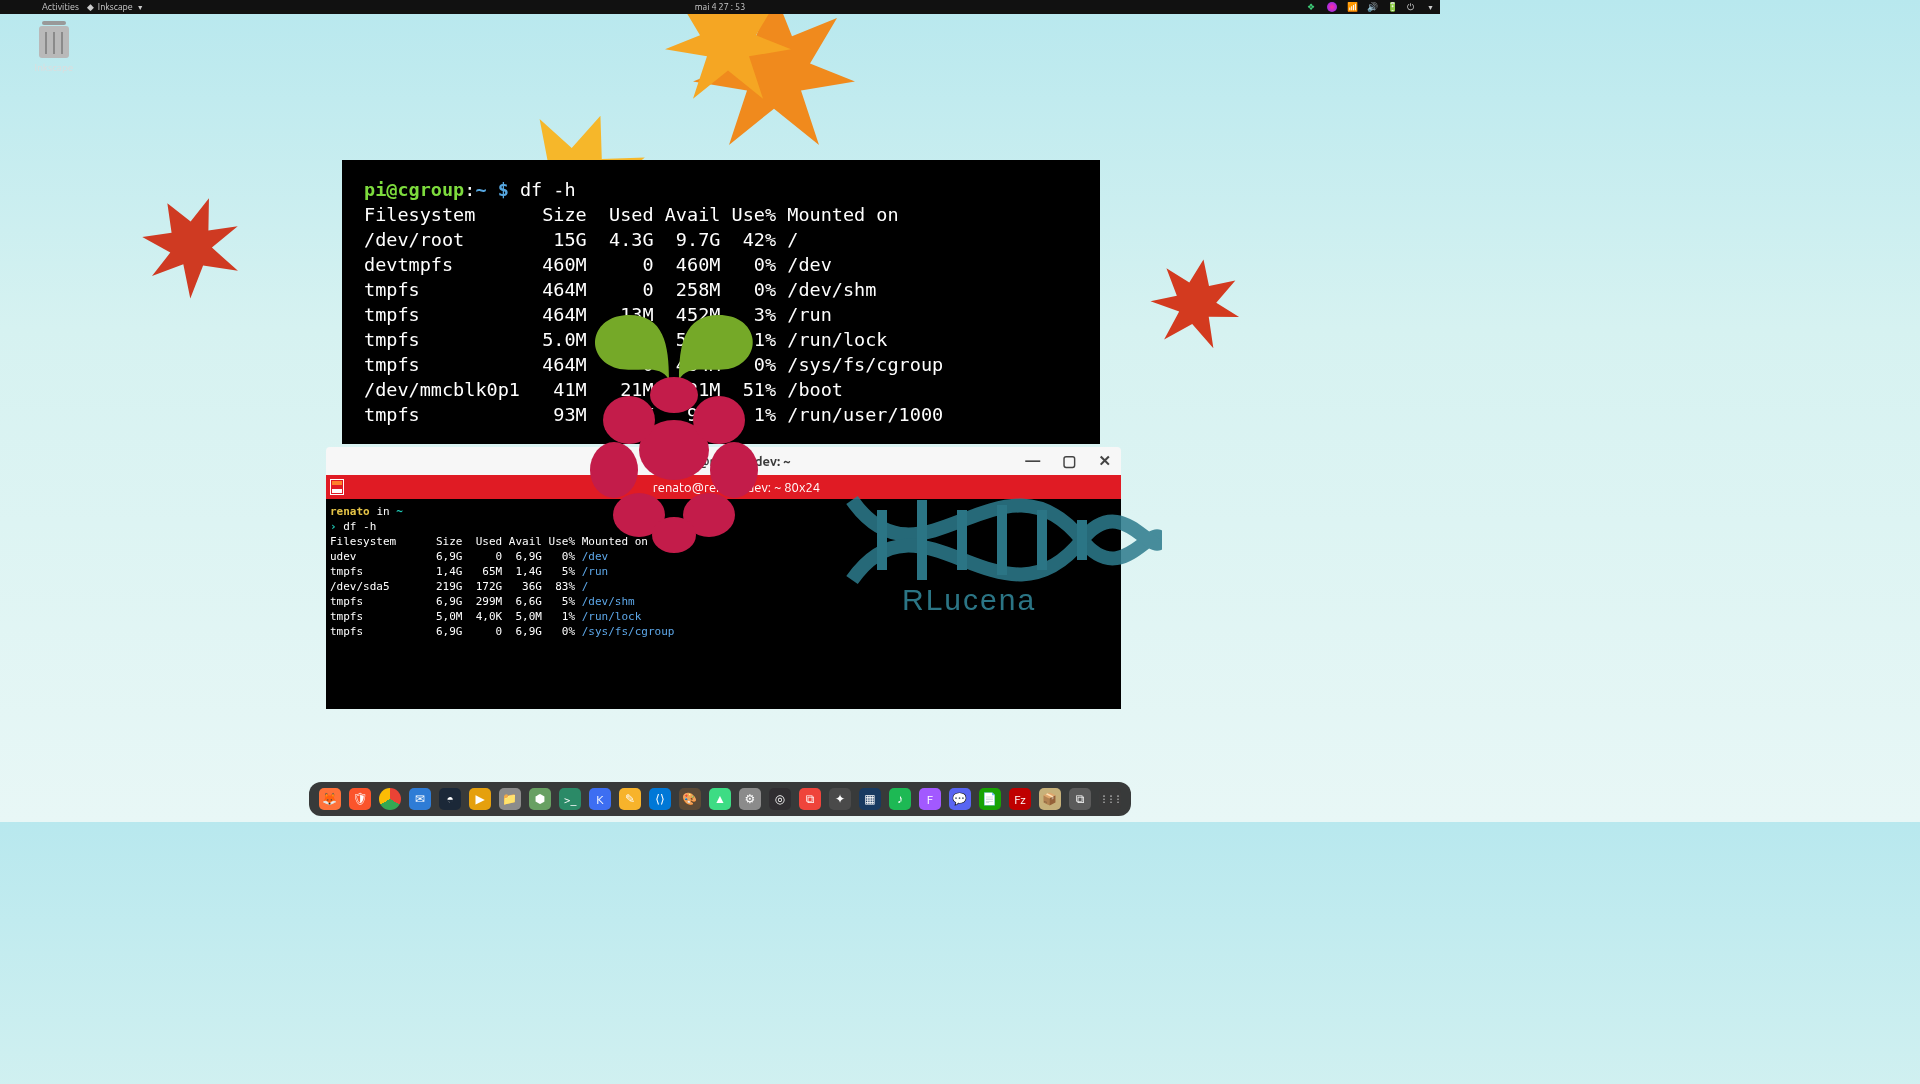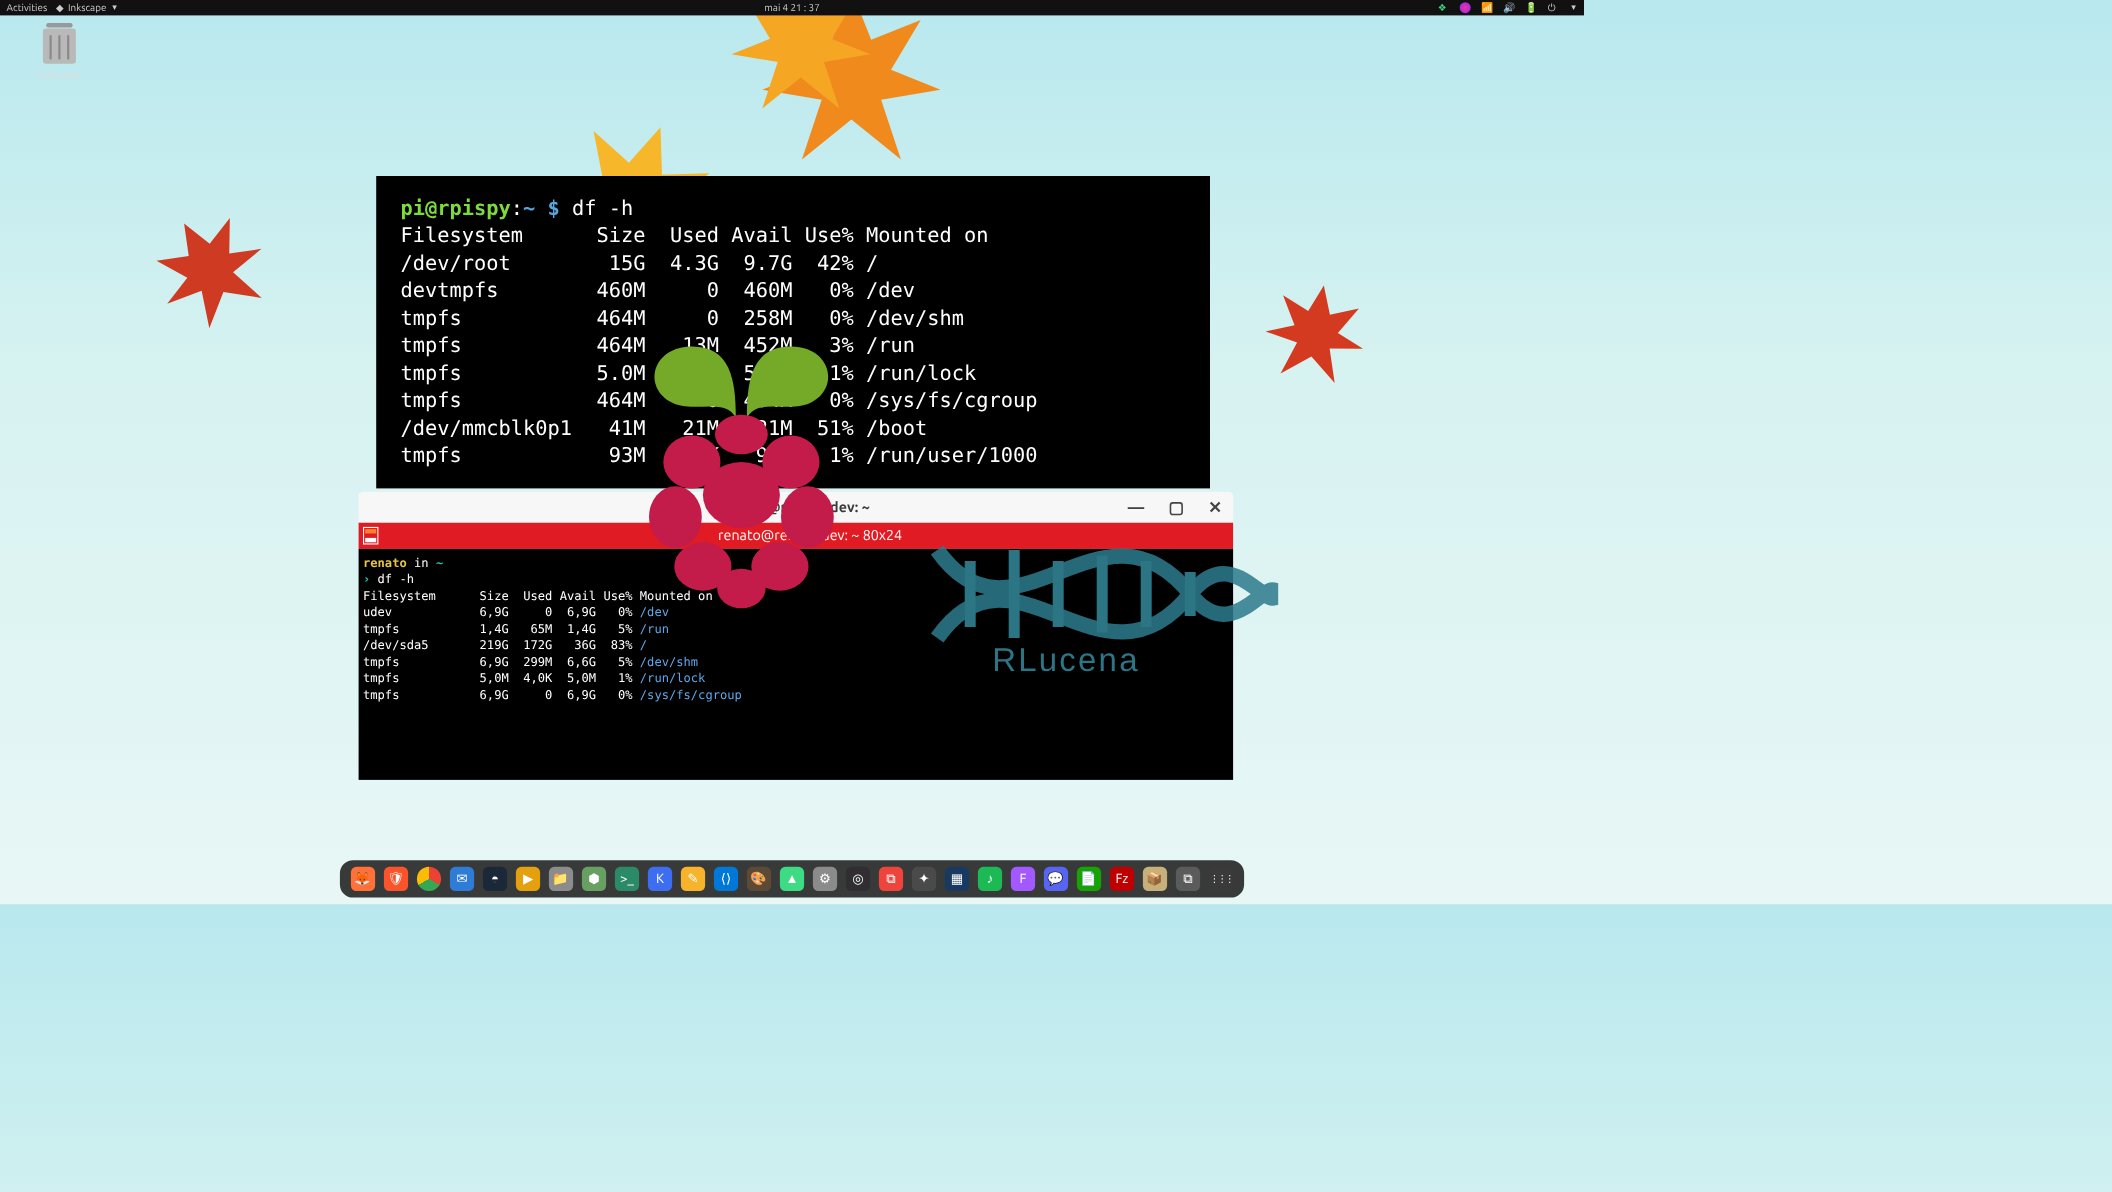--- a/index.html
+++ b/index.html
@@ -10,21 +10,21 @@
     background: linear-gradient(to bottom, #b8e8ee 0%, #d6f2f1 40%, #e8f7f6 100%);
   }
   
   .leaves { position: absolute; inset: 0; pointer-events: none; overflow: hidden; }
   
   .topbar {
     position: absolute; top: 0; left: 0; right: 0; height: 14px;
     background: #111; color: #ccc; display: flex; align-items: center;
     font-size: 9px; padding: 0 6px; justify-content: space-between; z-index: 40;
   }
-  .topbar .left, .topbar .right { display: flex; align-items: center; gap: 8px; }
+  .topbar .left, .topbar .right { display: flex; align-items: center; gap: 8px; margin-left: 36px; }
   .topbar .right { gap: 10px; }
   .topbar .center { position: absolute; left: 50%; transform: translateX(-50%); }
   .topbar .app { display: flex; align-items: center; gap: 4px; }
   .topbar .tri { font-size: 7px; }
   .tray-ic { width: 10px; height: 10px; display: inline-block; }
   
   .desktop-icon {
     position: absolute; top: 26px; left: 24px; width: 60px; text-align: center;
     color: #ddd; font-size: 10px; z-index: 5;
   }
@@ -105,21 +105,21 @@
 
 <div class="topbar">
   <div class="left">
     <span class="clickable">Activities</span>
     <span class="app clickable">
       <span>◆</span>
       <span>Inkscape</span>
       <span class="tri">▼</span>
     </span>
   </div>
-  <div class="center clickable">mai 4  21 : 37</div>
+  <div class="center clickable">mai 4  27 : 53</div>
   <div class="right">
     <span class="tray-ic" style="color:#3fcf7a">❖</span>
     <span class="tray-ic" style="background:radial-gradient(circle,#ff2da0,#7a2dff);border-radius:50%"></span>
     <span class="tray-ic">📶</span>
     <span class="tray-ic">🔊</span>
     <span class="tray-ic">🔋</span>
     <span class="tray-ic">⏻</span>
     <span class="tri">▼</span>
   </div>
 </div>
@@ -130,21 +130,21 @@
         <span></span>
         <span></span>
         <span></span>
       </div>
   </div>
   <div>Inkscape</div>
 </div>
 
 <div class="stage">
 
-  <div class="term term1"><span class="gr">pi@rpispy</span><span>:</span><span class="bl">~</span> <span class="bl">$</span> <span>df -h</span>
+  <div class="term term1"><span class="gr">pi@cgroup</span><span>:</span><span class="bl">~</span> <span class="bl">$</span> <span>df -h</span>
 <span>Filesystem      Size  Used Avail Use% Mounted on</span>
 <span>/dev/root        15G  4.3G  9.7G  42% /</span>
 <span>devtmpfs        460M     0  460M   0% /dev</span>
 <span>tmpfs           464M     0  258M   0% /dev/shm</span>
 <span>tmpfs           464M   13M  452M   3% /run</span>
 <span>tmpfs           5.0M  4.0K  5.0M   1% /run/lock</span>
 <span>tmpfs           464M     0  464M   0% /sys/fs/cgroup</span>
 <span>/dev/mmcblk0p1   41M   21M   21M  51% /boot</span>
 <span>tmpfs            93M  4.0K   93M   1% /run/user/1000</span></div>
 

